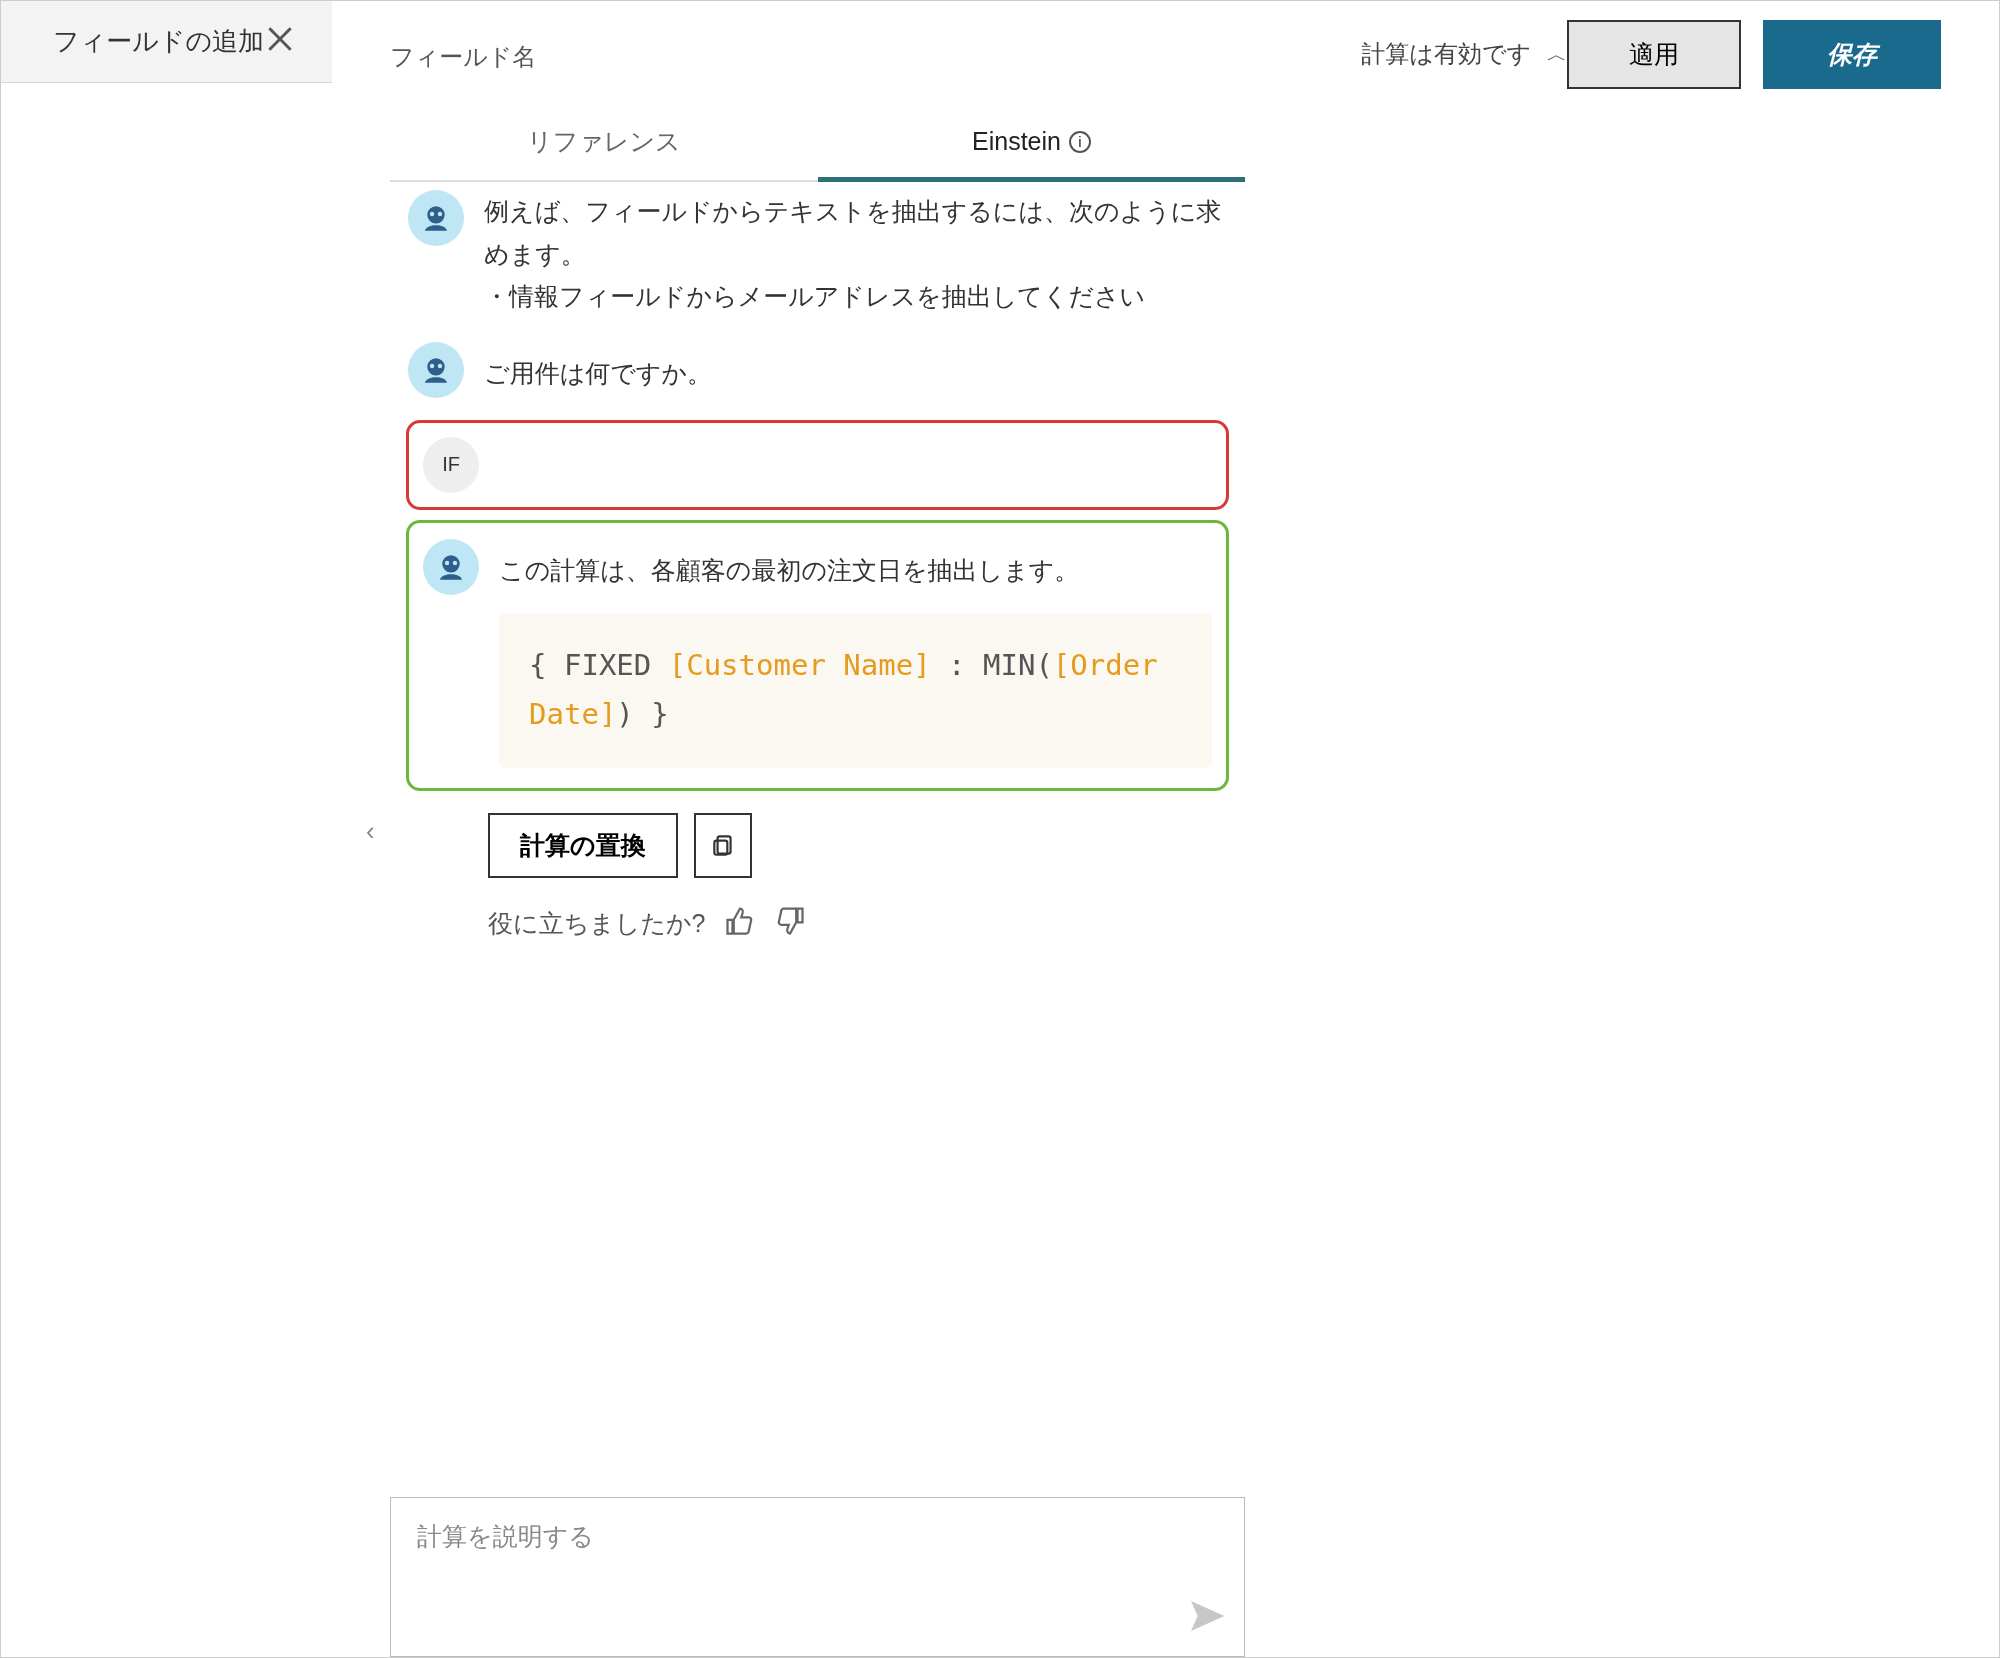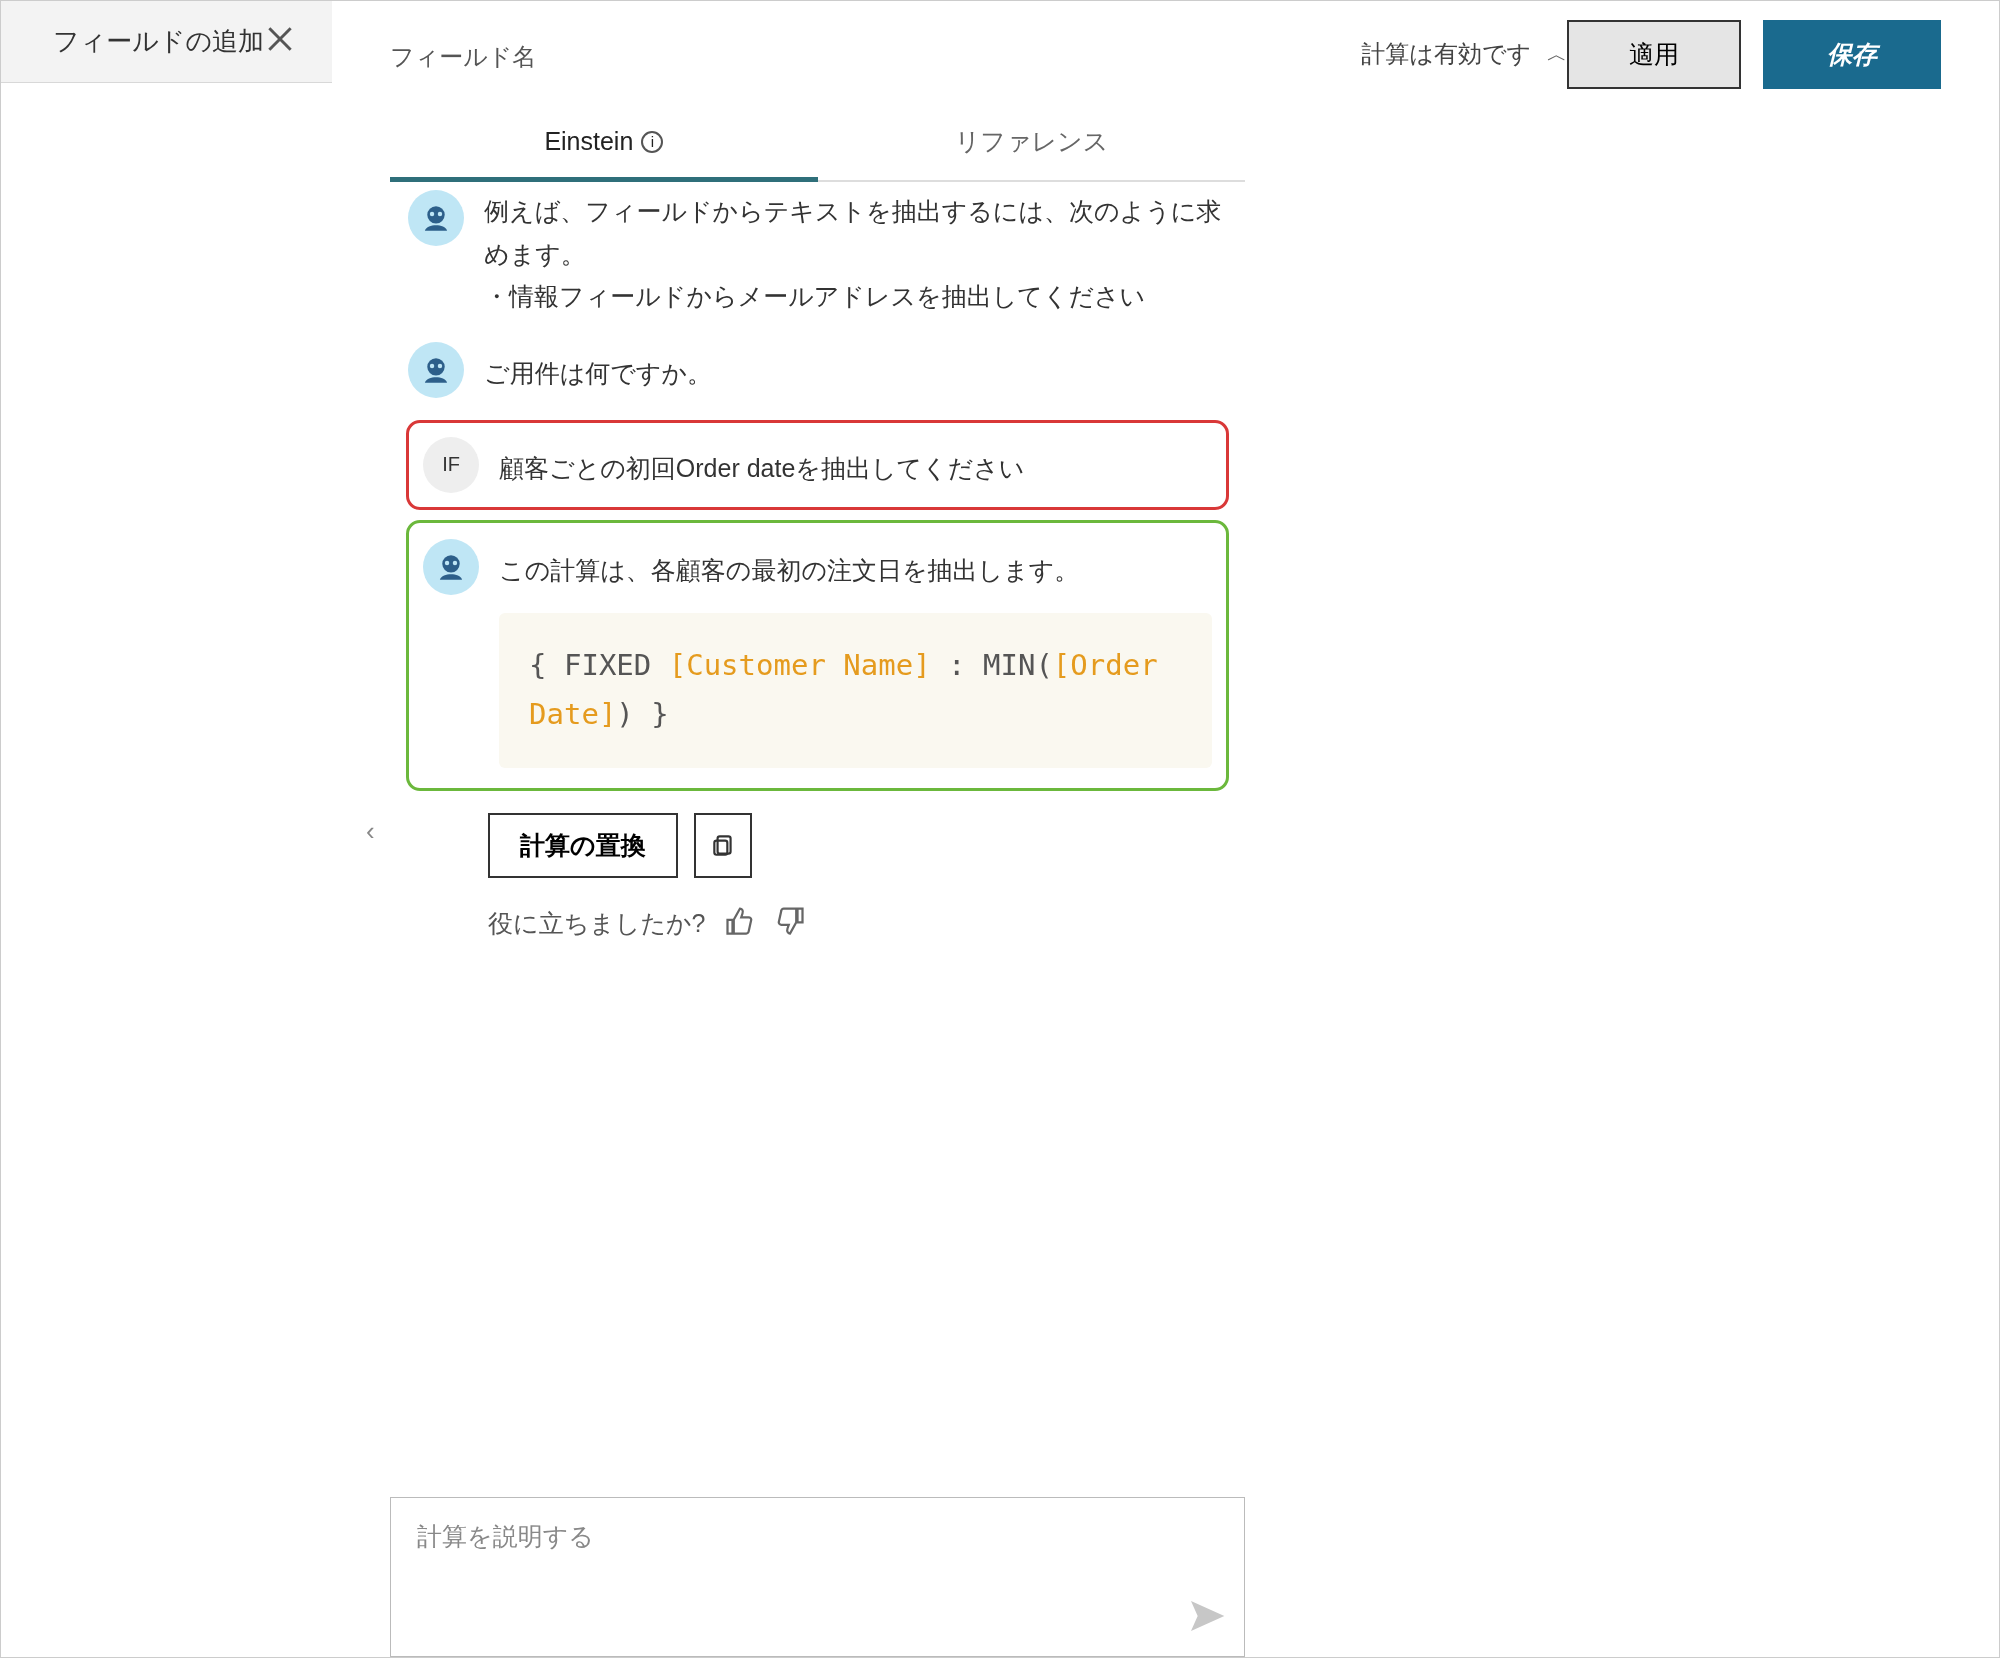--- a/index.html
+++ b/index.html
@@ -294,26 +294,26 @@
   </div>
 
   <div class="modal-body">
     <div class="field-label">フィールド名</div>
 
     <div class="cols">
 
 
       <div class="right-col">
         <div class="tabs">
+          <div class="tab">
+            <span>リファレンス</span>
+          </div>
           <div class="tab active">
             <span>Einstein</span>
             <span class="info-icon">i</span>
-          </div>
-          <div class="tab">
-            <span>リファレンス</span>
           </div>
         </div>
 
         <div class="chat-wrap">
           <div class="collapse-handle">
             <span>‹</span>
           </div>
           <div class="chat">
 
             <div class="msg cut">
@@ -340,21 +340,20 @@
                     <circle cx="29" cy="19" r="2.8" fill="#bfe6f5"></circle>
                   </svg>
               </div>
               <div class="msg-text">ご用件は何ですか。</div>
             </div>
 
             <div class="self-box">
 
               <div class="msg" style="padding:0 4px;">
                 <div class="avatar user">IF</div>
-                <div class="msg-text">顧客ごとの初回Order dateを抽出してください</div>
               </div>
             </div>
 
             <div class="ai-box">
 
               <div class="msg" style="padding:0 4px;">
                 <div class="avatar bot">
                   <svg viewBox="0 0 48 48">
                       <circle cx="24" cy="20" r="11" fill="#2d5f8a"></circle>
                       <path d="M10 40c3-9 25-9 28 0" fill="#2d5f8a"></path>

